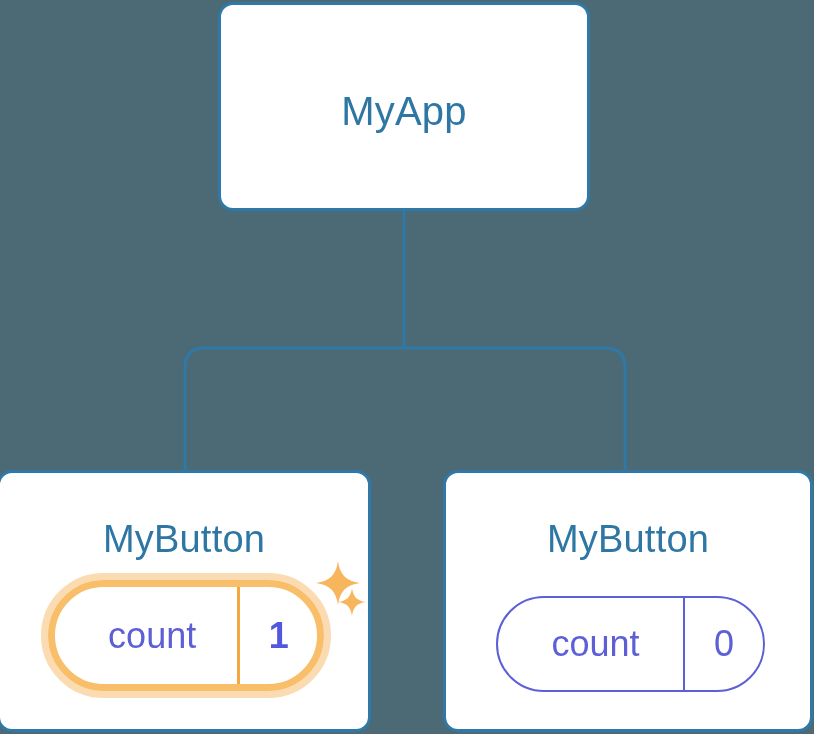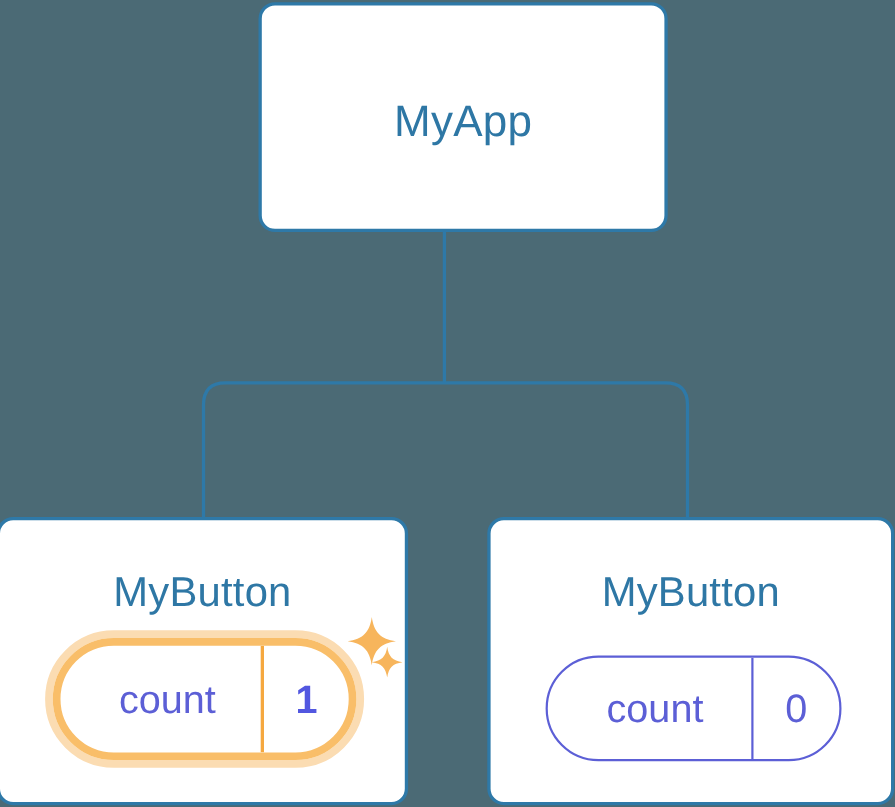--- a/index.html
+++ b/index.html
@@ -37,21 +37,21 @@
   
   .card {
     position: absolute;
     box-sizing: border-box;
     background: #ffffff;
     border: 3px solid #2e79a8;
     border-radius: 15px;
   }
 
   .card-root {
-    left: 235px;
+    left: 218px;
     top: 2px;
     width: 372px;
     height: 209px;
   }
 
   .card-child-left {
     left: -3px;
     top: 470px;
     width: 374px;
     height: 262px;

